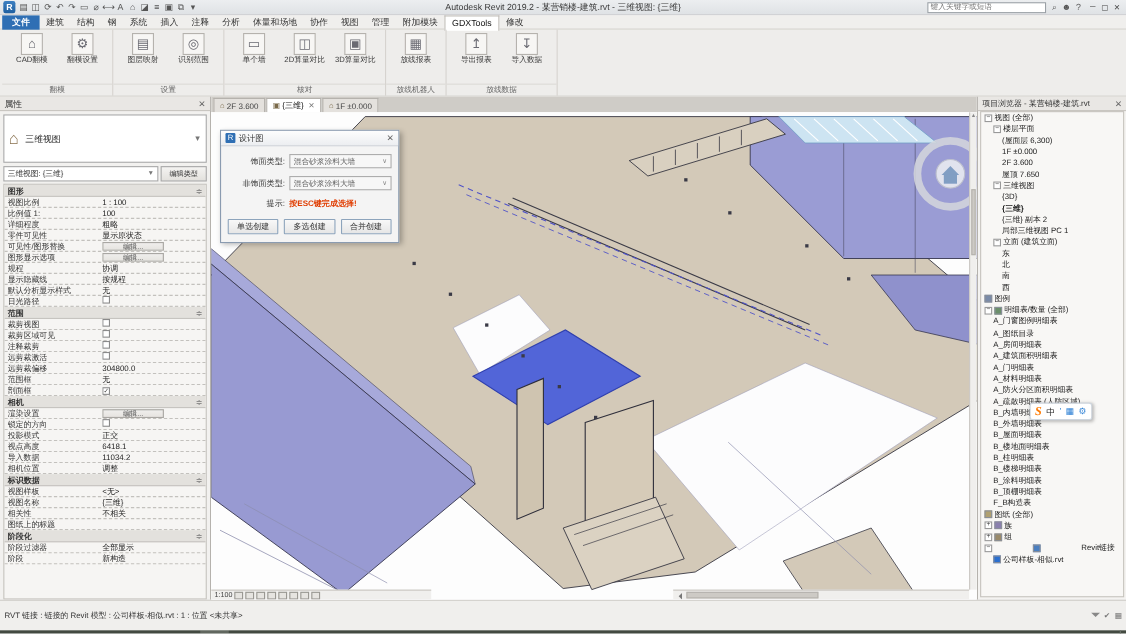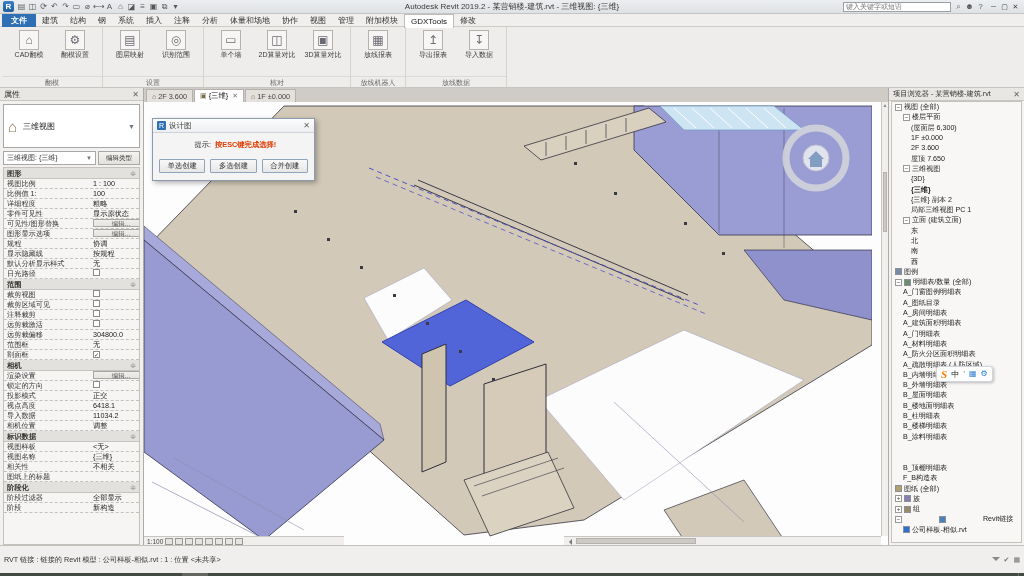--- a/index.html
+++ b/index.html
@@ -26,21 +26,21 @@
   .rbtns{flex:1;display:flex;align-items:flex-start;gap:2px;padding:3px 5px 0}
   .rbtn{width:44px;text-align:center;cursor:default}
   .rbicon{width:20px;height:20px;margin:0 auto 1px;border:1px solid #b5b2ad;background:#f7f6f4;color:#6a6a72;font-size:12px;line-height:19px}
   .rblabel{font-size:7px;color:#3a3a3a;line-height:8px}
   .plabel{height:11px;font-size:7px;color:#666;text-align:center;line-height:11px;border-top:1px solid #dcdad6}
 
   
   .main{display:flex;height:457px;background:#fff}
 
   
-  .props{width:144px;background:#f2f1ef;border-right:1px solid #aeaba6;display:flex;flex-direction:column}
+  .props{width:192px;background:#f2f1ef;border-right:1px solid #aeaba6;display:flex;flex-direction:column}
   .palette-title{height:13px;display:flex;align-items:center;padding:0 4px;background:#e9e7e4;border-bottom:1px solid #c9c6c1;font-size:8px;color:#333}
   .palette-title .x{margin-left:auto;color:#666;font-size:8px;cursor:default}
   .typebox{margin:3px;height:44px;background:#fff;border:1px solid #a7a7a7;display:flex;align-items:center;padding:0 4px;gap:6px}
   .houseicon{font-size:15px;color:#8a7250}
   .typelabel{font-size:8px;color:#222}
   .typebox .arr{margin-left:auto;color:#777;font-size:7px}
   .selrow{display:flex;margin:0 3px 2px;gap:2px;height:14px}
   .instsel{flex:1;background:#fff;border:1px solid #a7a7a7;font-size:7px;color:#333;display:flex;align-items:center;padding:0 3px}
   .instsel .arr{margin-left:auto;color:#777;font-size:6px}
   .edittype{width:42px;background:linear-gradient(#f4f3f1,#e3e1dd);border:1px solid #a7a7a7;font-size:6.5px;color:#333;display:flex;align-items:center;justify-content:center}
@@ -508,20 +508,36 @@
             <rect x="666" y="57" width="12" height="8" fill="#7d9fc0"></rect>
           </g>
         </svg>
 
         <div class="dialog" style="top:16px">
           <div class="dtitle">
             <span class="dlogo">R</span>
             <span>设计图</span>
             <span class="x">✕</span>
           </div>
+          <div>
+              <div class="drow">
+                <span class="dlab">饰面类型:</span>
+                <div class="dcombo">
+                  <span>混合砂浆涂料大墙</span>
+                  <span class="arr">∨</span>
+                </div>
+              </div>
+              <div class="drow">
+                <span class="dlab">非饰面类型:</span>
+                <div class="dcombo">
+                  <span>混合砂浆涂料大墙</span>
+                  <span class="arr">∨</span>
+                </div>
+              </div>
+            </div>
           <div class="drow">
             <span class="dlab">提示:</span>
             <span class="dhint">按ESC键完成选择!</span>
           </div>
           <div class="dbtns">
               <div class="dbtn">单选创建</div>
               <div class="dbtn">多选创建</div>
               <div class="dbtn">合并创建</div>
             </div>
         </div>
@@ -652,21 +668,21 @@
           </div>
           <div class="trow" style="padding-left: 11px;">
             <span class="tlabel">B_柱明细表</span>
           </div>
           <div class="trow" style="padding-left: 11px;">
             <span class="tlabel">B_楼梯明细表</span>
           </div>
           <div class="trow" style="padding-left: 11px;">
             <span class="tlabel">B_涂料明细表</span>
           </div>
-          <div class="trow" style="padding-left: 11px; margin-top: 21px;">
+          <div class="trow" style="padding-left: 11px;">
             <span class="tlabel">B_顶棚明细表</span>
           </div>
           <div class="trow" style="padding-left: 11px;">
             <span class="tlabel">F_B构造表</span>
           </div>
           <div class="trow" style="padding-left: 3px;">
             <span class="ticon" style="background: rgb(176, 160, 112);"></span>
             <span class="tlabel">图纸 (全部)</span>
           </div>
           <div class="trow" style="padding-left: 3px;">

